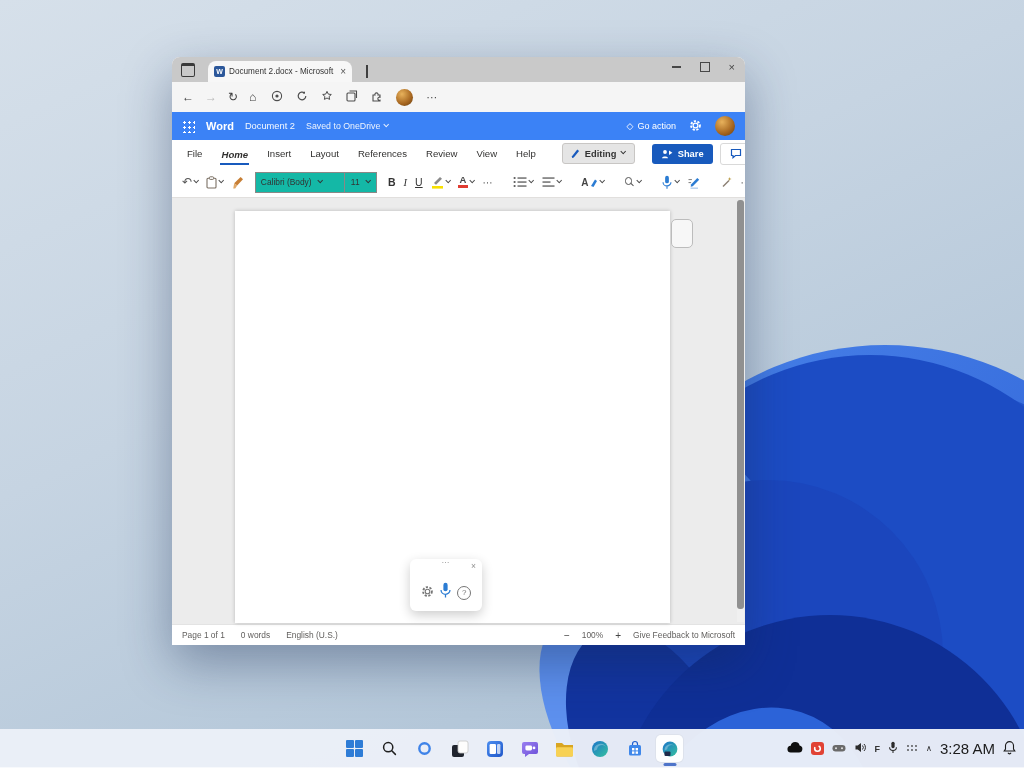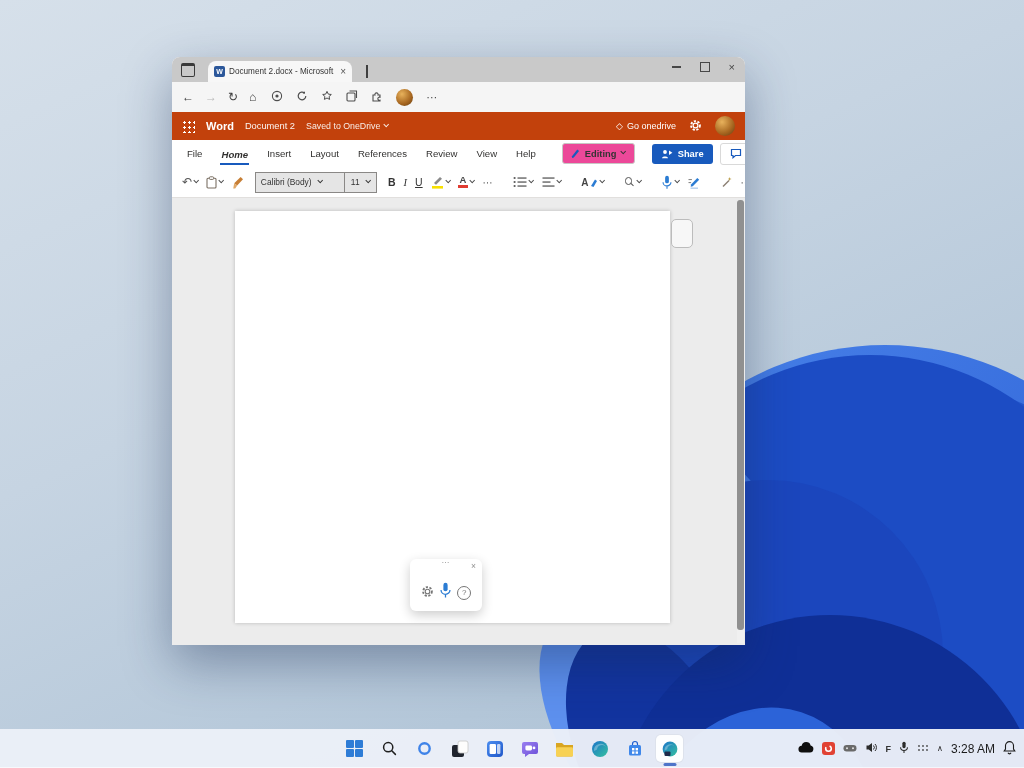--- a/index.html
+++ b/index.html
@@ -36,56 +36,56 @@
   .lock::before{content:"";position:absolute;top:-3.4px;left:1.2px;width:3px;height:3px;
     border:1.2px solid #6d6d6d;border-bottom:none;border-radius:3px 3px 0 0;}
   .url{white-space:nowrap;overflow:hidden;flex:1;}
   .url b{color:#222;font-weight:normal;}
   .addr-star{font-size:10px;color:#5a5a5a;}
   .nav-icons{display:flex;align-items:center;gap:13px;margin-left:4px;color:#4e4e4e;font-size:11px;}
   .avatar{width:17px;height:17px;border-radius:50%;
     background:radial-gradient(circle at 35% 30%,#e8b25c,#a5651f 60%,#5e3a12);}
 
   
-  .word-header{height:28px;background:#c2410c;display:flex;align-items:center;color:#fff;
+  .word-header{height:28px;background:#3b82f6;display:flex;align-items:center;color:#fff;
     padding:0 10px;gap:11px;position:relative;flex:0 0 auto;}
   .waffle{width:13px;height:13px;flex:0 0 auto;
     background-image:radial-gradient(circle,#fff 1.1px,transparent 1.35px);background-size:5px 5px;}
   .brand{font-size:11px;font-weight:bold;}
   .hdoc{font-size:9.3px;opacity:.95;}
   .hsave{font-size:8.8px;opacity:.9;display:flex;align-items:center;gap:4px;}
   .hdr-search{position:absolute;left:208px;width:220px;height:19px;background:#7fa3db;border-radius:2px;
     display:flex;align-items:center;gap:7px;padding:0 8px;color:#16376e;font-size:8.5px;}
   .hdr-right{margin-left:auto;display:flex;align-items:center;gap:13px;font-size:9px;}
   .premium{display:flex;align-items:center;gap:4px;}
   .avatar2{width:20px;height:20px;border-radius:50%;
     background:radial-gradient(circle at 35% 30%,#e8b25c,#a5651f 60%,#5e3a12);}
 
   .menubar{height:27px;background:#fff;display:flex;align-items:center;padding:0 14px;gap:17px;
     font-size:9.6px;color:#323130;flex:0 0 auto;}
   .menu-item{padding:6px 1px;}
   .menu-item.active{font-weight:bold;border-bottom:2.4px solid #185abd;padding-bottom:3px;font-style:italic;}
   .editing-pill{margin-left:8px;border:1px solid #c8c6c4;border-radius:3px;height:19px;padding:0 8px;
-    display:flex;align-items:center;gap:5px;font-weight:bold;font-size:9.3px;color:#333;background:#ec4899;}
+    display:flex;align-items:center;gap:5px;font-weight:bold;font-size:9.3px;color:#333;background:#e5e5e5;}
   .mb-right{margin-left:auto;display:flex;align-items:center;gap:7px;}
   .share-btn{background:#185abd;color:#fff;height:20px;border-radius:3px;padding:0 9px;
     display:flex;align-items:center;gap:5px;font-size:9.3px;font-weight:bold;}
   .comments-btn{background:#fff;border:1px solid #d9d9d9;color:#185abd;height:20px;border-radius:3px;
     padding:0 9px;display:flex;align-items:center;gap:5px;font-size:9.3px;font-weight:bold;}
 
   .ribbon{height:30px;background:#fff;border-bottom:1px solid #e1dfdd;display:flex;align-items:center;
     padding:0 10px;gap:8px;color:#4a4a4a;flex:0 0 auto;}
   .rib{display:flex;align-items:center;gap:2px;}
   .rsep{width:1px;height:18px;background:#e1dfdd;margin:0 2px;}
   .chv{display:inline-block;width:4px;height:4px;border-right:1.1px solid currentColor;
     border-bottom:1.1px solid currentColor;transform:rotate(45deg) translate(-1px,-1px);}
   .chv.small{width:3.4px;height:3.4px;}
   .undo-glyph{font-size:12px;color:#555;}
   .fontbox{display:flex;align-items:center;border:1px solid #8a8886;height:19px;font-size:8.4px;color:#333;
-    background:#e5e5e5;margin:0 3px;}
+    background:#14b8a6;margin:0 3px;}
   .fb-name{padding:0 5px;display:flex;align-items:center;gap:6px;width:78px;}
   .fb-div{width:1px;height:100%;background:#8a8886;}
   .fb-size{padding:0 6px;display:flex;align-items:center;gap:6px;}
   .fmt-b{font-weight:bold;font-size:10.5px;color:#333;width:12px;text-align:center;}
   .fmt-i{font-style:italic;font-family:"Liberation Serif",serif;font-size:10.5px;color:#333;width:10px;text-align:center;}
   .fmt-u{text-decoration:underline;font-size:10.5px;color:#333;width:11px;text-align:center;}
   .acolor{display:flex;flex-direction:column;align-items:center;line-height:8px;}
   .acolor .letter{font-size:9.5px;font-weight:bold;color:#444;}
   .acolor .bar{width:10px;height:2.6px;background:#e03c31;margin-top:.5px;}
   .dots{font-size:10px;color:#555;letter-spacing:1px;}
@@ -122,21 +122,21 @@
     display:flex;align-items:center;gap:8px;}
   .tb-btn{width:27px;height:27px;border-radius:5px;display:flex;align-items:center;justify-content:center;position:relative;}
   .tb-btn.active{background:rgba(255,255,255,.92);box-shadow:0 0 0 1px #dde2ec;}
   .tb-indicator{position:absolute;bottom:-4px;left:50%;transform:translateX(-50%);
     width:13px;height:2.6px;border-radius:2px;background:#4e74c9;}
   .tb-right{position:absolute;right:8px;top:0;bottom:0;display:flex;align-items:center;gap:8px;
     font-size:8.6px;color:#1b1b1b;}
   .red-app{width:13px;height:13px;border-radius:3px;background:#e14234;display:flex;align-items:center;justify-content:center;}
   .tray-f{font-size:9px;color:#333;font-weight:bold;}
   .tray-caret{font-size:8px;color:#1b1b1b;}
-  .time{font-size:12px;}
+  .time{font-size:15px;}
 </style>
 </head>
 <body>
 
 <div class="desktop">
   <svg class="bloom" viewBox="0 0 524 498">
     <defs>
       <linearGradient id="gBig" x1="0" y1="0" x2="0.4" y2="1">
         <stop offset="0" stop-color="#2a62dc"></stop>
           <stop offset="1" stop-color="#10339e"></stop>
@@ -212,21 +212,21 @@
       <span class="waffle"></span>
       <span class="brand">Word</span>
       <span class="hdoc">Document 2</span>
       <span class="hsave">
         <span>Saved to OneDrive</span>
           <span class="chv small"></span>
       </span>
       <div class="hdr-right">
         <span class="premium">
           <span>◇</span>
-          <span>Go onedrive</span>
+          <span>Go action</span>
         </span>
         <span>
           <svg width="13" height="13" viewBox="0 0 13 13">
               <circle cx="6.5" cy="6.5" r="4.4" fill="none" stroke="#fff" stroke-width="1.9" stroke-dasharray="2.2 1.5"></circle>
               <circle cx="6.5" cy="6.5" r="2.4" fill="none" stroke="#fff" stroke-width="1.2"></circle>
             </svg></span>
         <span class="avatar2"></span>
       </div>
     </div>
 
@@ -393,20 +393,31 @@
             <svg width="13" height="17" viewBox="0 0 12 16">
                 <rect x="4" y="0.8" width="4" height="8" rx="2" fill="#2b7cd3"></rect>
                 <path d="M1.8 7.6 a4.2 4 0 0 0 8.4 0" stroke="#2b7cd3" fill="none" stroke-width="1.2"></path>
                 <line x1="6" y1="12" x2="6" y2="14.6" stroke="#2b7cd3" stroke-width="1.2"></line>
               </svg></span>
           <span class="help-circle">?</span>
         </div>
       </div>
     </div>
 
+    <div class="statusbar">
+      <span>Page 1 of 1</span>
+      <span>0 words</span>
+      <span>English (U.S.)</span>
+      <div class="sb-right">
+        <span class="zoom-sign">−</span>
+        <span>100%</span>
+        <span class="zoom-sign">+</span>
+        <span>Give Feedback to Microsoft</span>
+      </div>
+    </div>
   </div>
 
   <div class="taskbar">
     <div class="tb-center">
       <span class="tb-btn">
         <svg width="17" height="17" viewBox="0 0 17 17">
             <rect x="0" y="0" width="8" height="8" rx="1" fill="#2e7cd6"></rect>
             <rect x="9" y="0" width="8" height="8" rx="1" fill="#2e7cd6"></rect>
             <rect x="0" y="9" width="8" height="8" rx="1" fill="#2e7cd6"></rect>
             <rect x="9" y="9" width="8" height="8" rx="1" fill="#2e7cd6"></rect>

